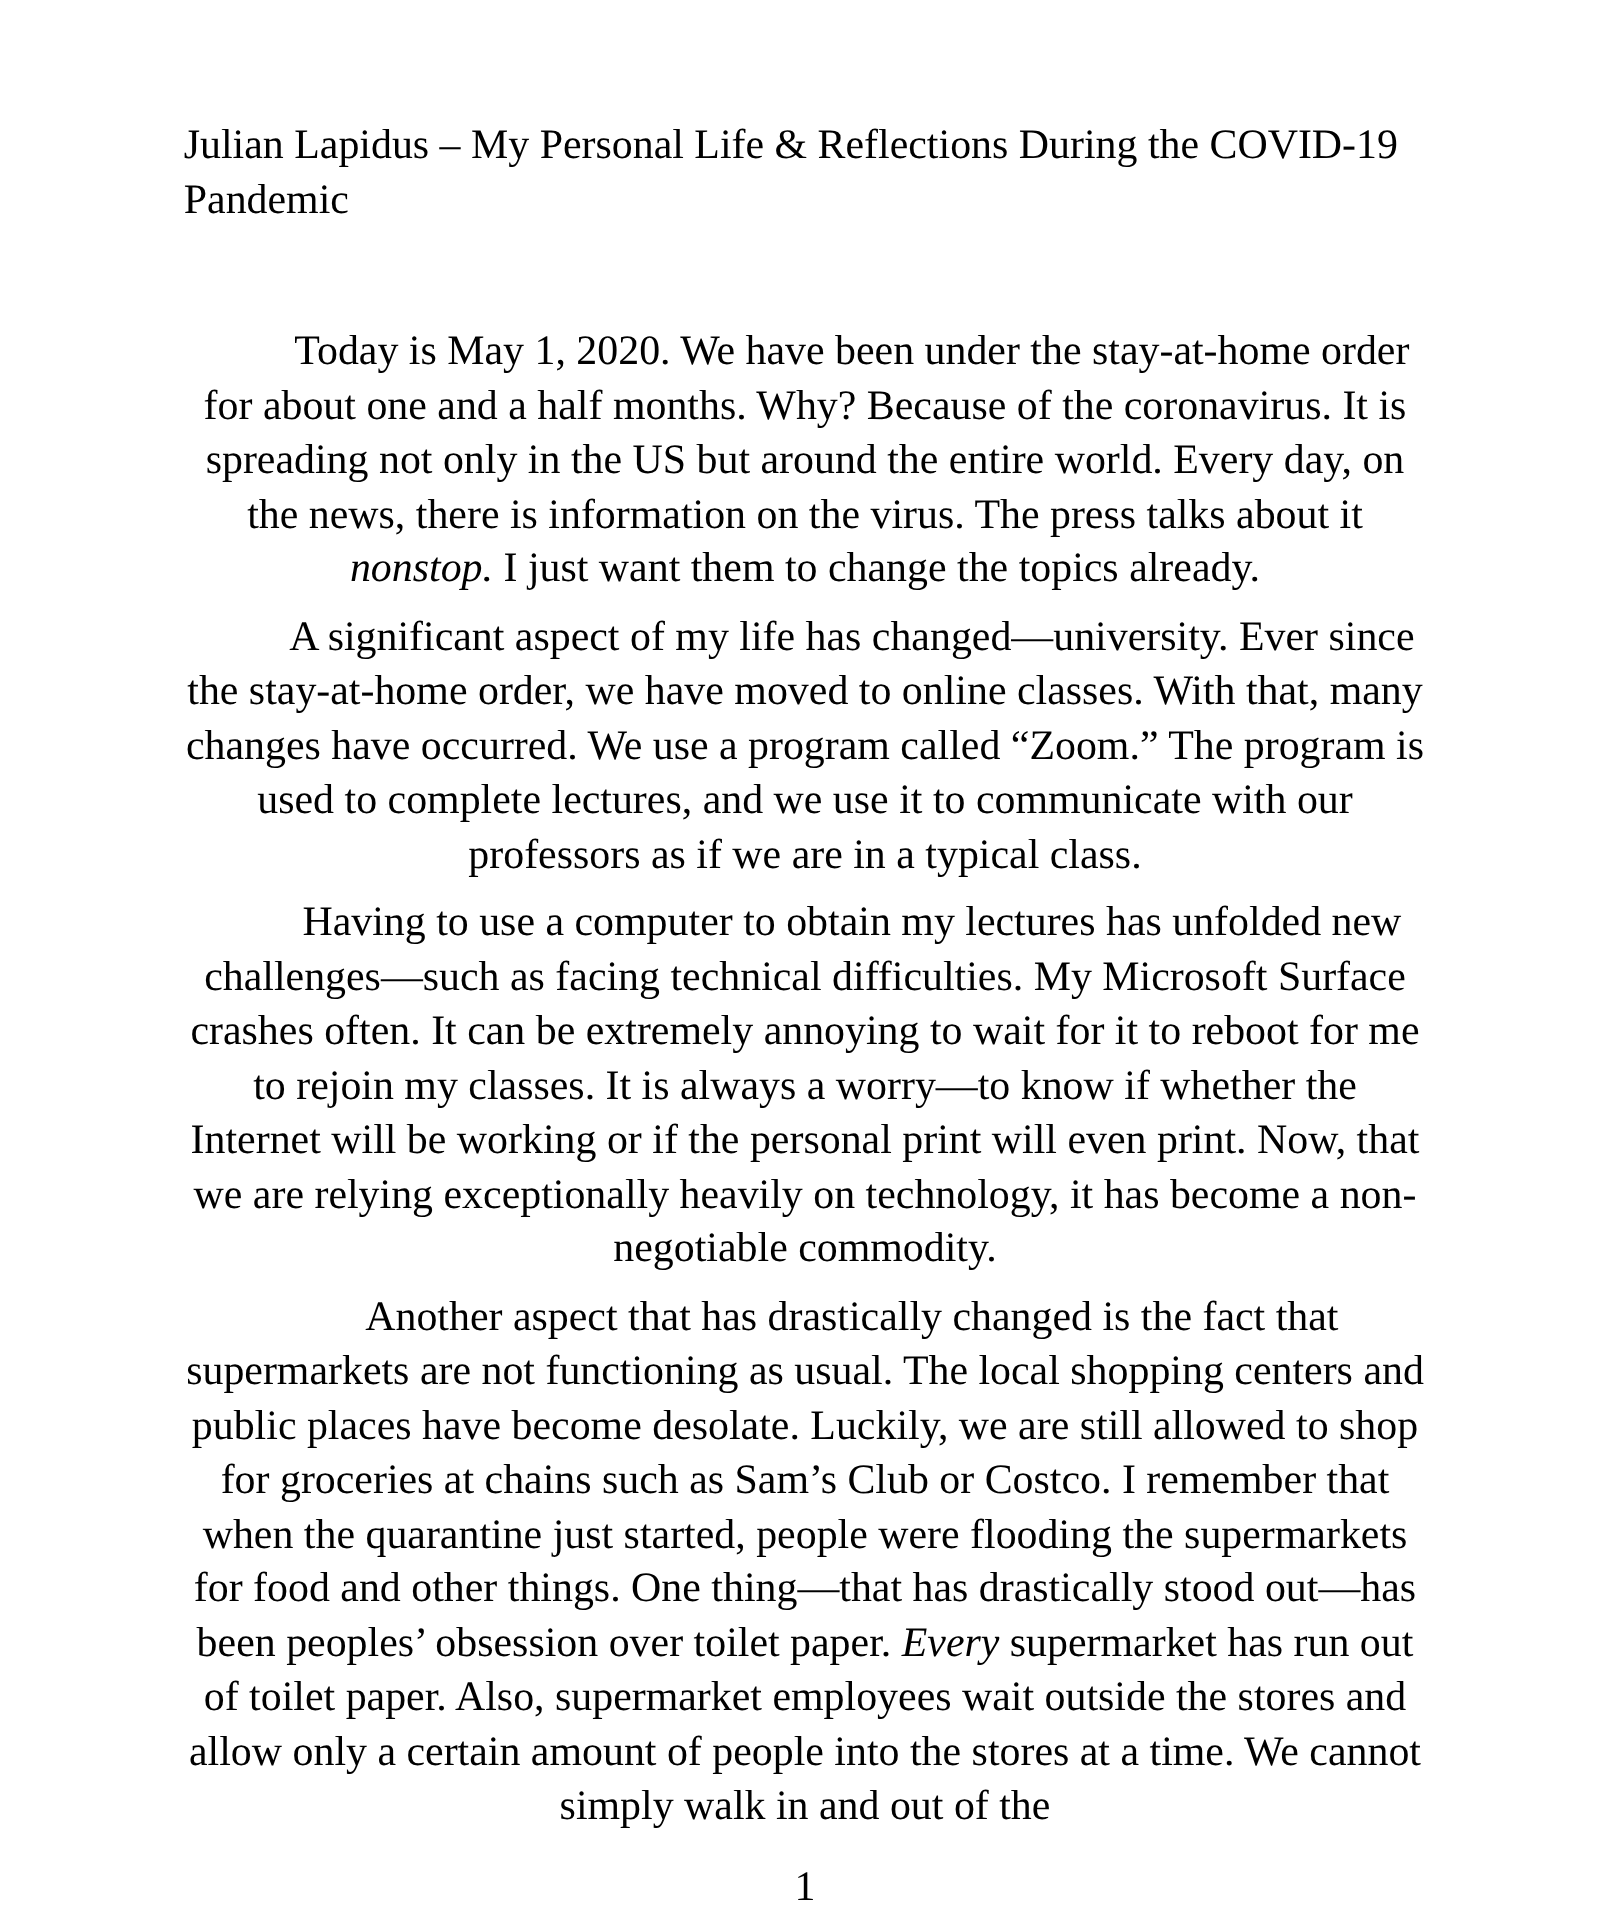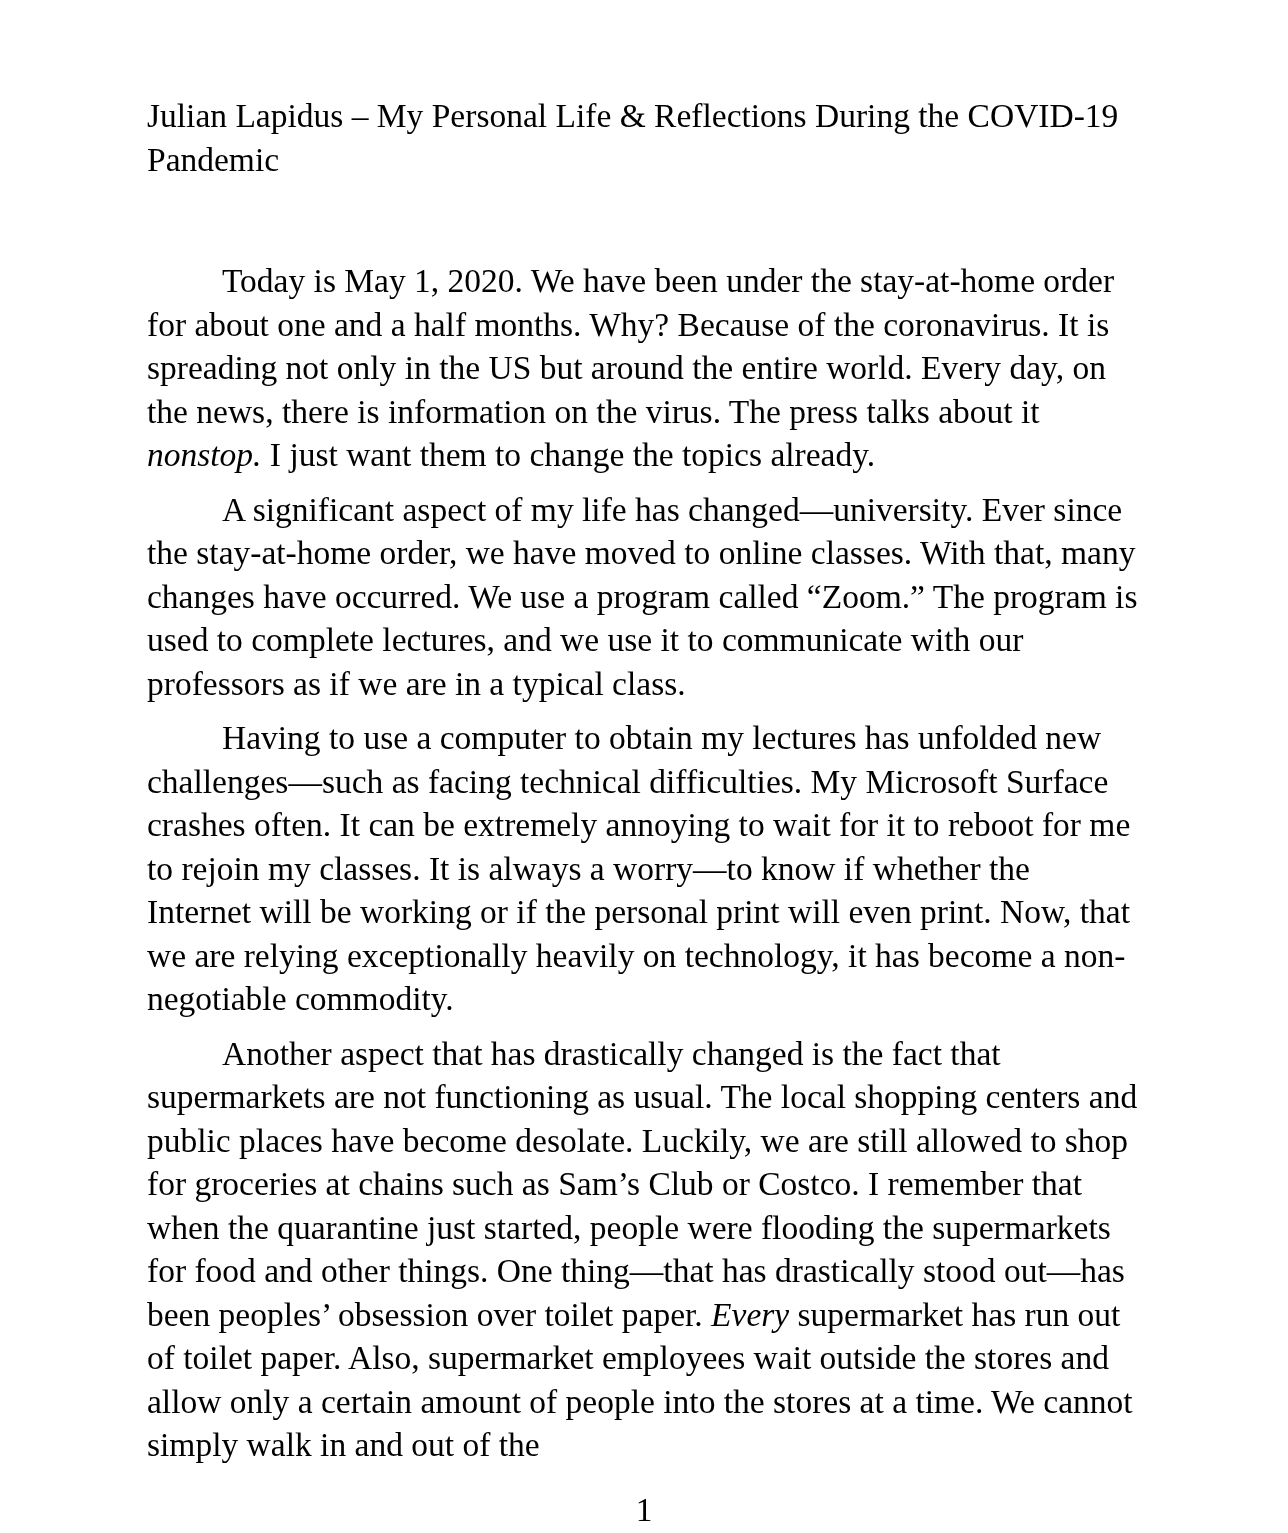--- a/index.html
+++ b/index.html
@@ -23,21 +23,21 @@
   }
   .doc-title {
     margin: 0 0 78px 0;
     font-size: inherit;
     font-weight: 400;
     line-height: inherit;
   }
   .body-para {
     margin: 0 0 11px 0;
     text-indent: 75px;
-    text-align: left;
+    text-align: center;
   }
   .italic {
     font-style: italic;
   }
   .page-num {
     position: absolute;
     top: 1488px;
     left: 147px;
     width: 994px;
     text-align: center;

